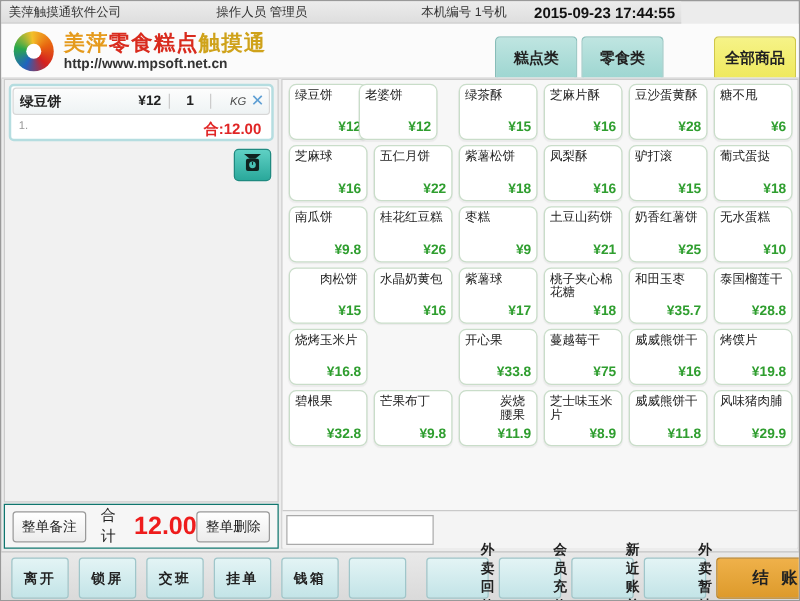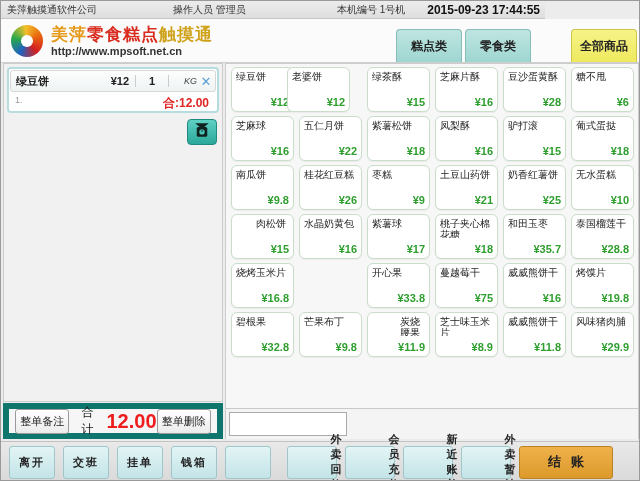--- a/index.html
+++ b/index.html
@@ -74,21 +74,21 @@
   .order-line2 .ltotal { font-size:12px; font-weight:bold; color:#e02525; }
   .scale-btn {
     position:absolute; right:5px; top:55px; width:30px; height:26px;
     background:linear-gradient(#5fd0c4,#2aa89b); border:1px solid #1f8a80; border-radius:4px;
     display:flex; align-items:center; justify-content:center; cursor:pointer;
   }
 
   
   .totals-row {
     position:absolute; left:2px; top:402px; width:220px; height:36px;
-    background:#f6f6f6; border:6px solid #0f766e;
+    background:#f6f6f6; border:1px solid #0f766e;
     display:flex; align-items:center;
   }
   .small-btn {
     width:62px; height:25px; background:linear-gradient(#ffffff,#ececec);
     border:1px solid #9a9a9a; border-radius:3px; font-size:11px; color:#222;
     display:flex; align-items:center; justify-content:center; cursor:pointer;
   }
   .small-btn.note { margin-left:6px; }
   .small-btn.del { margin-left:auto; margin-right:6px; }
   .total-label { margin-left:12px; font-size:12px; color:#222; }
@@ -348,20 +348,21 @@
           <span class="pprice">¥29.9</span>
         </div>
       </div>
     <div class="grid-strip">
       <input class="barcode-input" type="text" value="" style="">
     </div>
   </div>
 
   <div class="bottombar">
       <button class="bbtn">离开</button>
+      <button class="bbtn">锁屏</button>
       <button class="bbtn">交班</button>
       <button class="bbtn">挂单</button>
       <button class="bbtn">钱箱</button>
       <button class="bbtn"></button>
       <button class="bbtn wide" style="margin-left: 16px;">外卖回款</button>
       <button class="bbtn wide">会员充值</button>
       <button class="bbtn wide">新近账单</button>
       <button class="bbtn wide">外卖暂结</button>
       <button class="checkout-btn">结账</button>
     </div>

